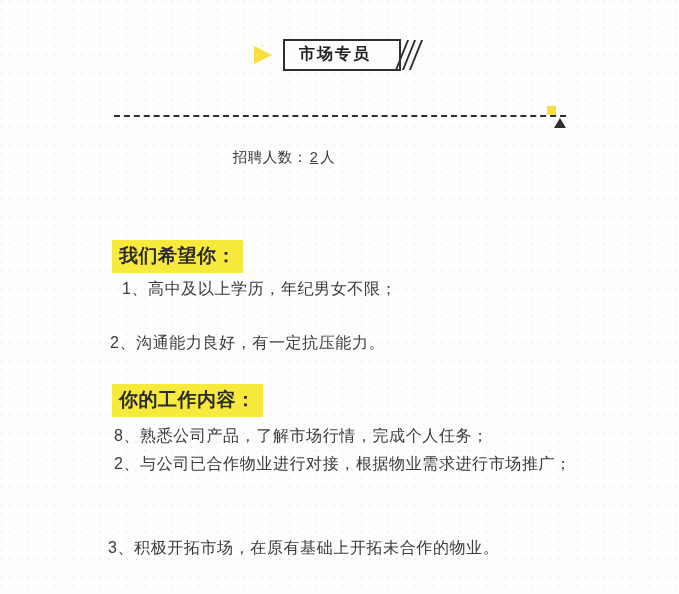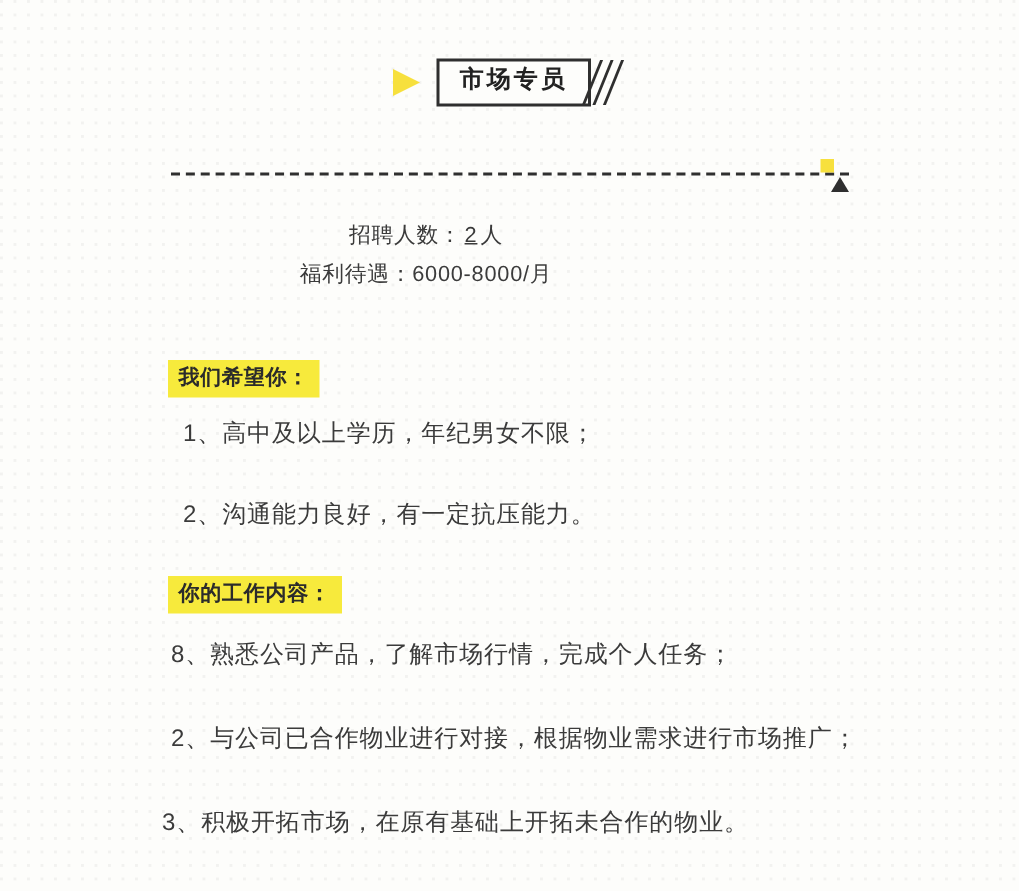--- a/index.html
+++ b/index.html
@@ -43,21 +43,21 @@
   .title-arrow {
     width: 0;
     height: 0;
     border-top: 9px solid transparent;
     border-bottom: 9px solid transparent;
     border-left: 18px solid #f7e03d;
     margin-right: 11px;
   }
   .title-box {
     border: 2px solid #2f2f2f;
-    padding: 4px 13px 5px 14px;
+    padding: 4px 28px 5px 14px;
     font-size: 16px;
     font-weight: bold;
     letter-spacing: 2px;
     color: #222;
     background: #fdfdfb;
     line-height: 1.15;
   }
   .title-slashes {
     position: relative;
     width: 26px;
@@ -124,42 +124,42 @@
   }
   .meta .count {
     text-decoration: underline;
     padding: 0 2px;
   }
 
   
   .section-head {
     position: absolute;
     left: 112px;
-    font-size: 14px;
+    font-size: 19px;
     font-weight: bold;
     color: #2b2b2b;
     background: #f7ea3c;
     padding: 3px 7px 4px 7px;
     letter-spacing: 0.5px;
   }
   .head-hope { top: 240px; }
   .head-work { top: 384px; }
 
   
   .li {
     position: absolute;
     font-size: 16px;
     color: #3b3b3b;
     letter-spacing: 0.6px;
     white-space: nowrap;
   }
   .hope-1 { top: 279px; left: 122px; }
-  .hope-2 { top: 333px; left: 122px; text-align: right; }
+  .hope-2 { top: 333px; left: 110px; text-align: right; }
   .work-1 { top: 426px; left: 114px; }
-  .work-2 { top: 482px; left: 114px; }
+  .work-2 { top: 454px; left: 114px; }
   .work-3 { top: 538px; left: 108px; }
 </style>
 </head>
 <body>
 
 <div class="page">
   <div class="paper-texture"></div>
 
   <div class="title-row">
     <div class="title-arrow"></div>
@@ -174,21 +174,20 @@
   <div class="divider-wrap">
     <div class="divider-line"></div>
     <div class="divider-square"></div>
     <div class="divider-tri"></div>
   </div>
 
   <div class="meta">
     <div>
       <span>招聘人数：</span><span class="count">2</span><span>人</span>
     </div>
-    <div>福利待遇：6000-8000/月</div>
   </div>
 
   <div class="section-head head-hope">我们希望你：</div>
   <div class="li hope-1">1、高中及以上学历，年纪男女不限；</div>
   <div class="li hope-2">2、沟通能力良好，有一定抗压能力。</div>
 
   <div class="section-head head-work">你的工作内容：</div>
   <div class="li work-1">8、熟悉公司产品，了解市场行情，完成个人任务；</div>
   <div class="li work-2">2、与公司已合作物业进行对接，根据物业需求进行市场推广；</div>
   <div class="li work-3">3、积极开拓市场，在原有基础上开拓未合作的物业。</div>

